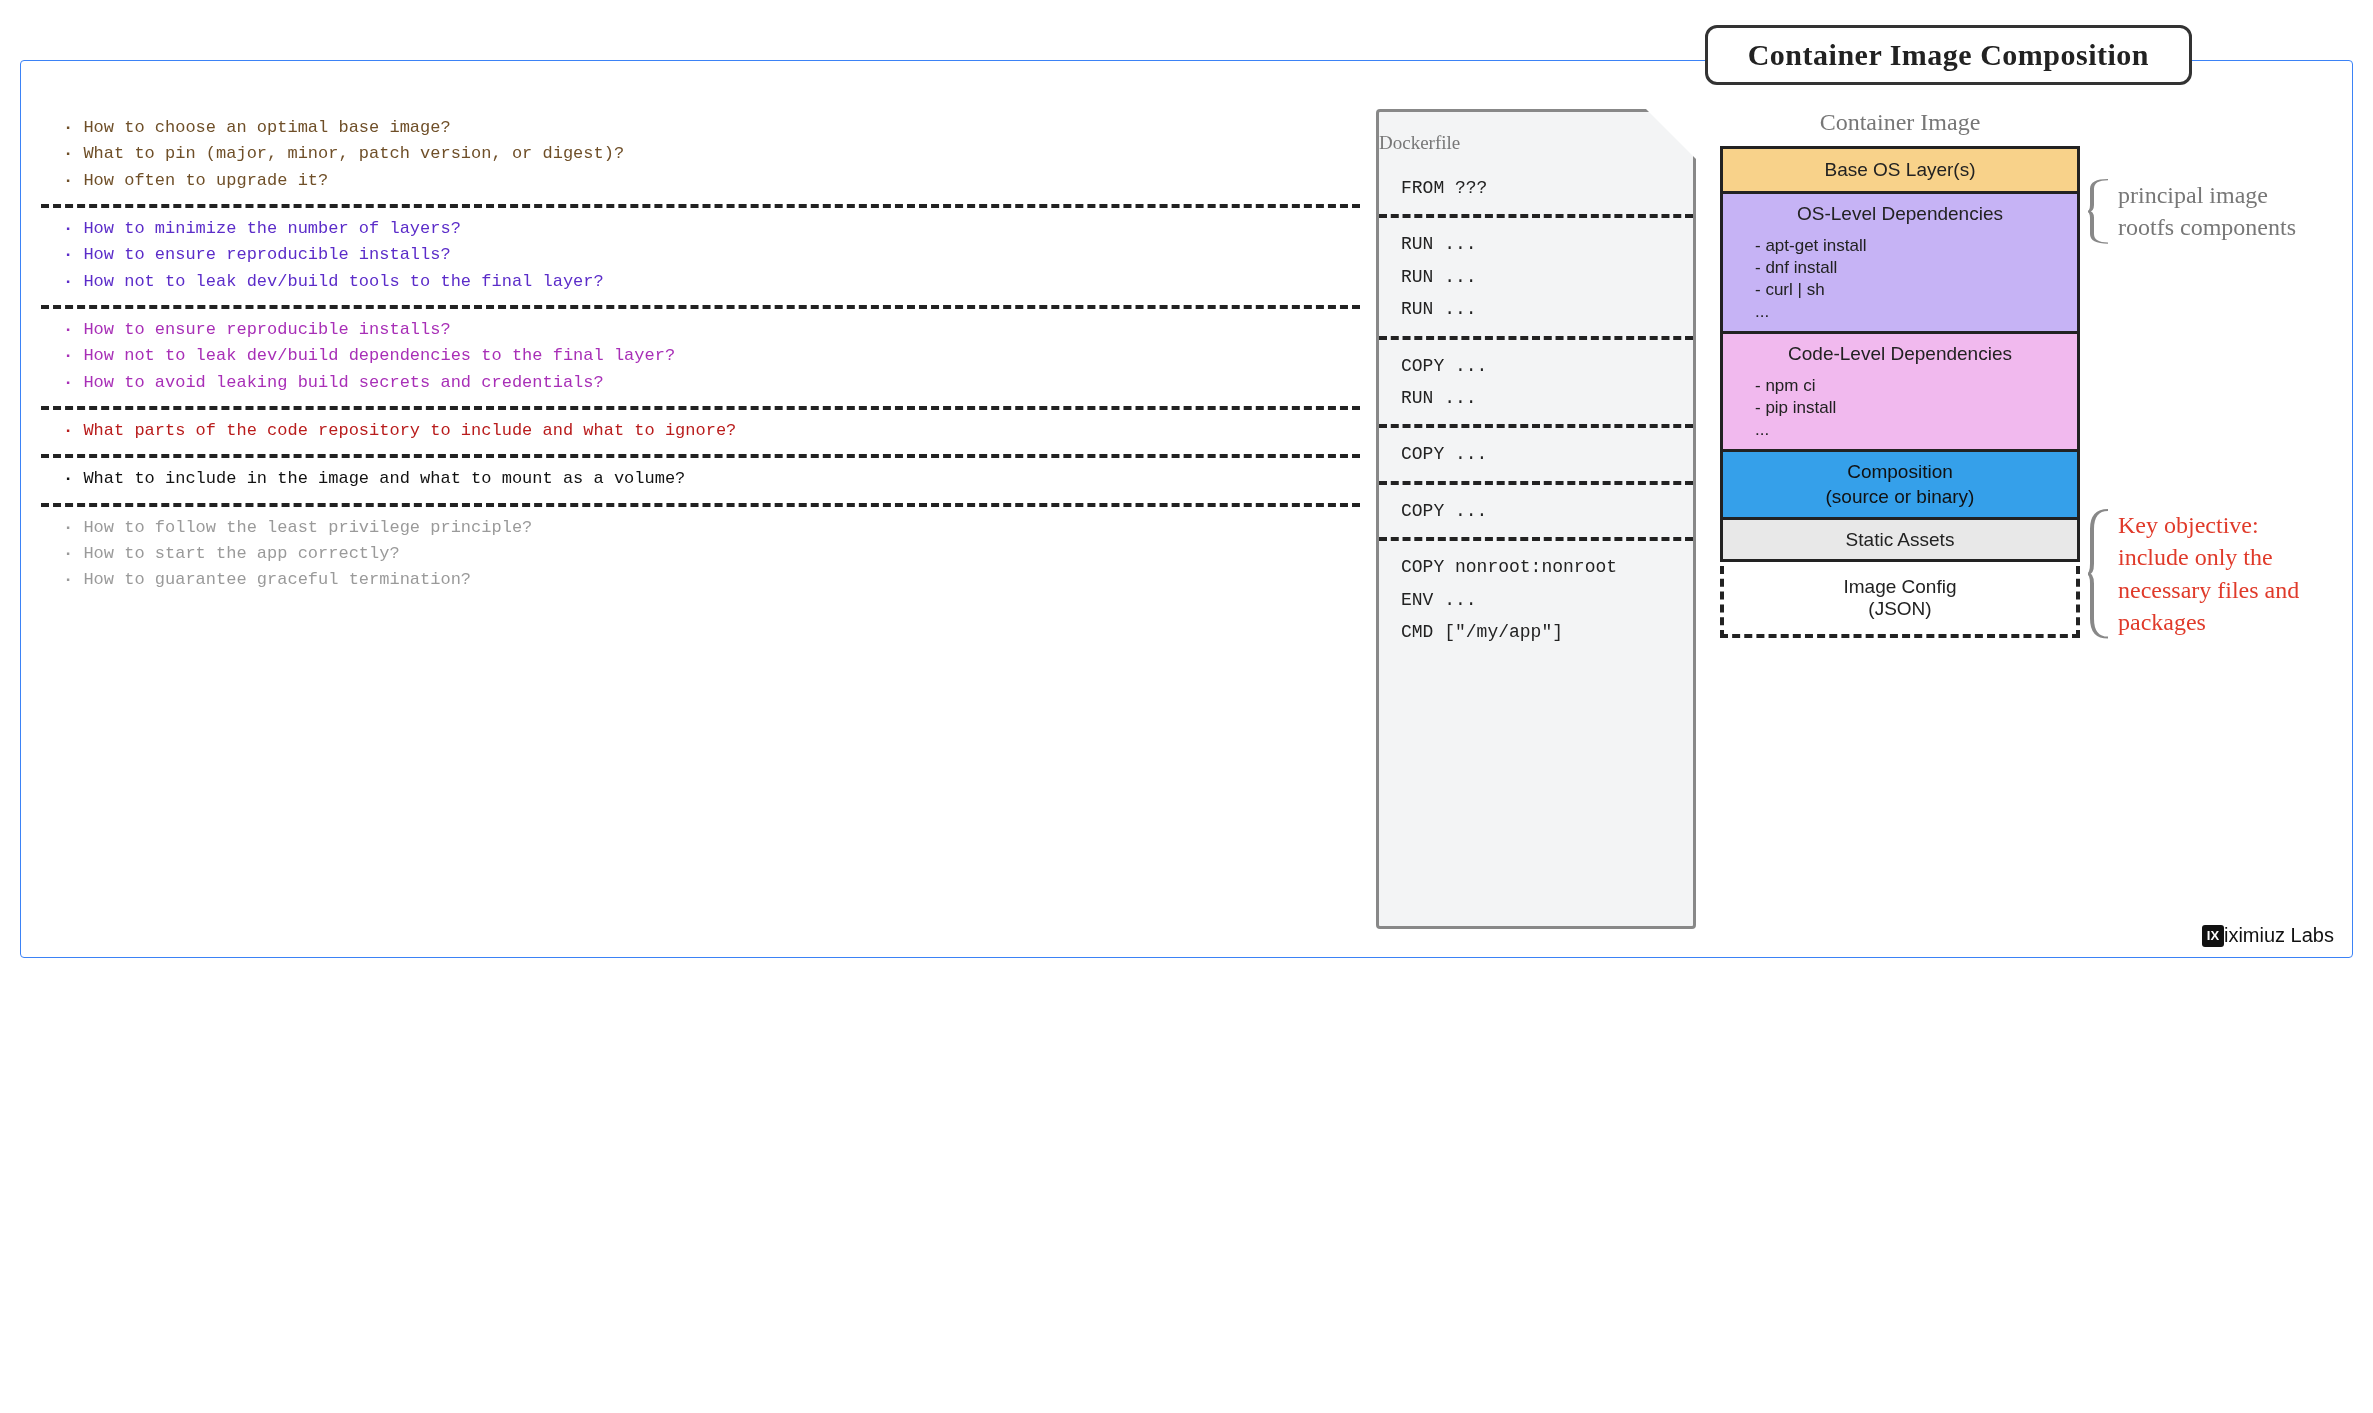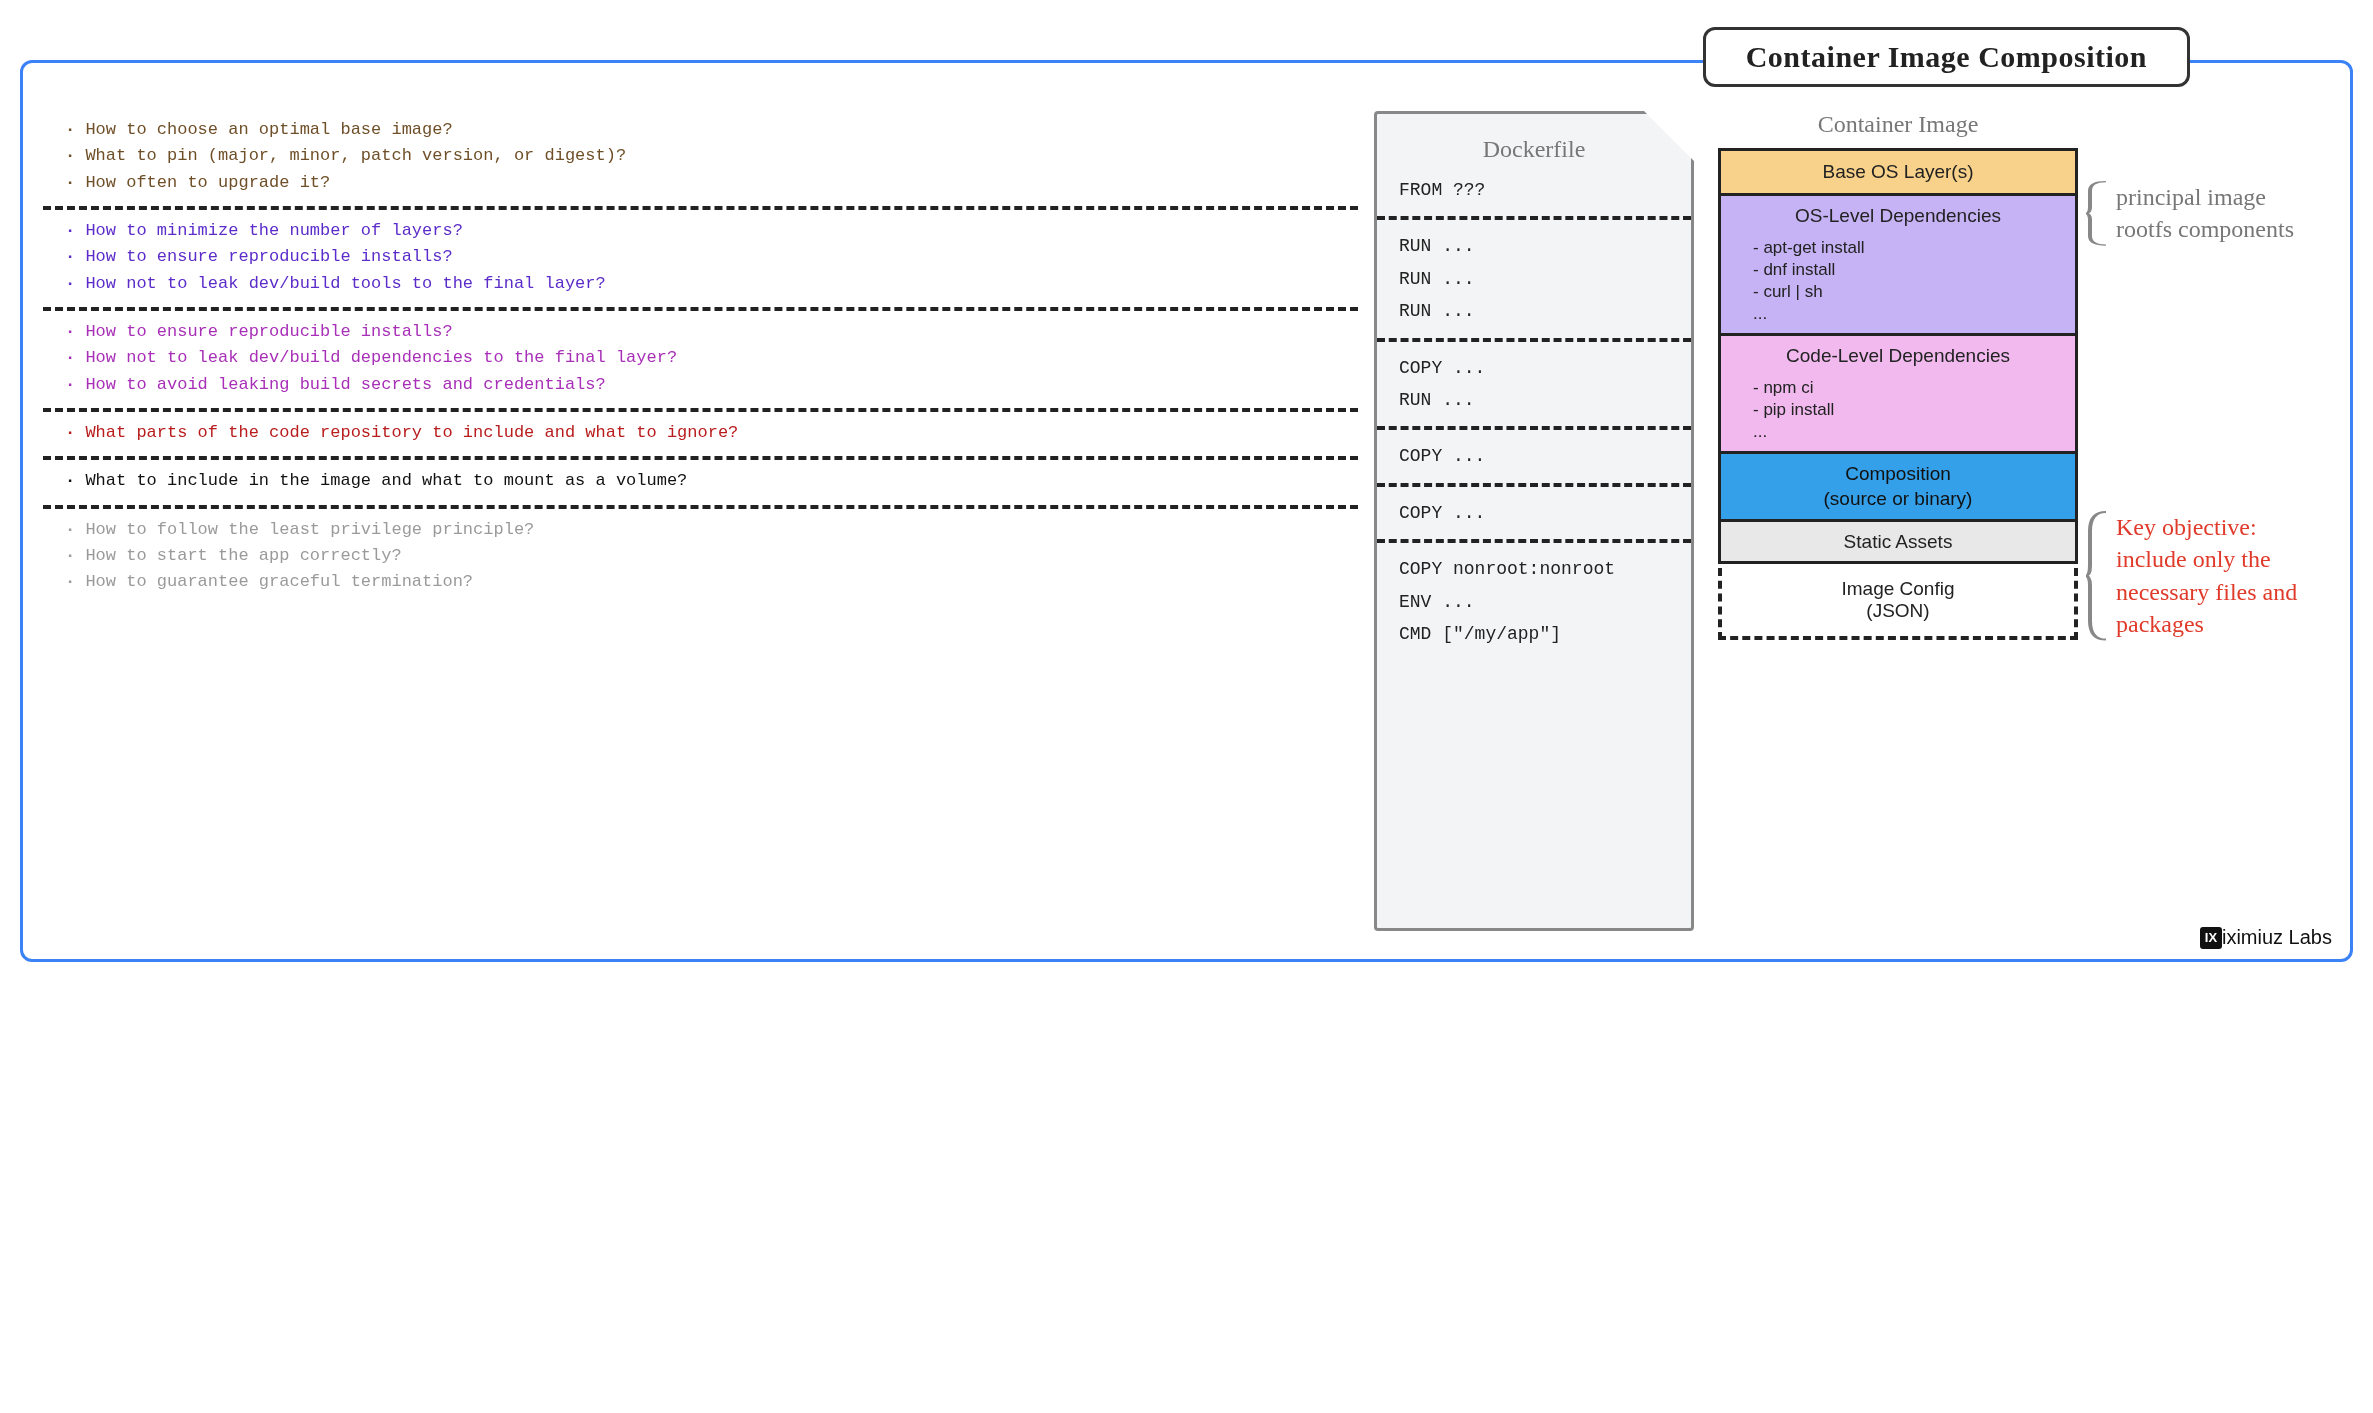--- a/index.html
+++ b/index.html
@@ -5,22 +5,22 @@
   * { box-sizing: border-box; margin: 0; padding: 0; }
   body {
     font-family: "Comic Sans MS", "Segoe Script", cursive, sans-serif;
     background: #fff;
     padding: 20px;
     font-size: 18px;
     color: #222;
   }
   .outer {
     position: relative;
-    border: 3px solid #3b82f6;
-    border-radius: 12px;
+    border: 1px solid #3b82f6;
+    border-radius: 4px;
     padding: 48px 28px 28px 28px;
     margin-top: 40px;
   }
   .title-box {
     position: absolute;
     top: -36px;
     right: 160px;
     background: #fff;
     border: 3px solid #333;
     border-radius: 12px;
@@ -55,23 +55,23 @@
     padding: 60px 22px 22px 22px;
     font-family: "Menlo","Consolas","Courier New", monospace;
     font-size: 18px;
     line-height: 1.8;
     color: #222;
     height: 820px;
   }
   .paper-title {
     position: absolute;
     top: 14px; left: 0; right: 0;
-    text-align: center;
+    text-align: left;
     font-family: "Comic Sans MS", cursive;
-    font-size: 24px;
+    font-size: 19px;
     color: #777;
   }
   .dogear {
     position: absolute;
     top: -3px; right: -3px;
     width: 50px; height: 50px;
   }
   .dogear::before {
     content: "";
     position: absolute;

